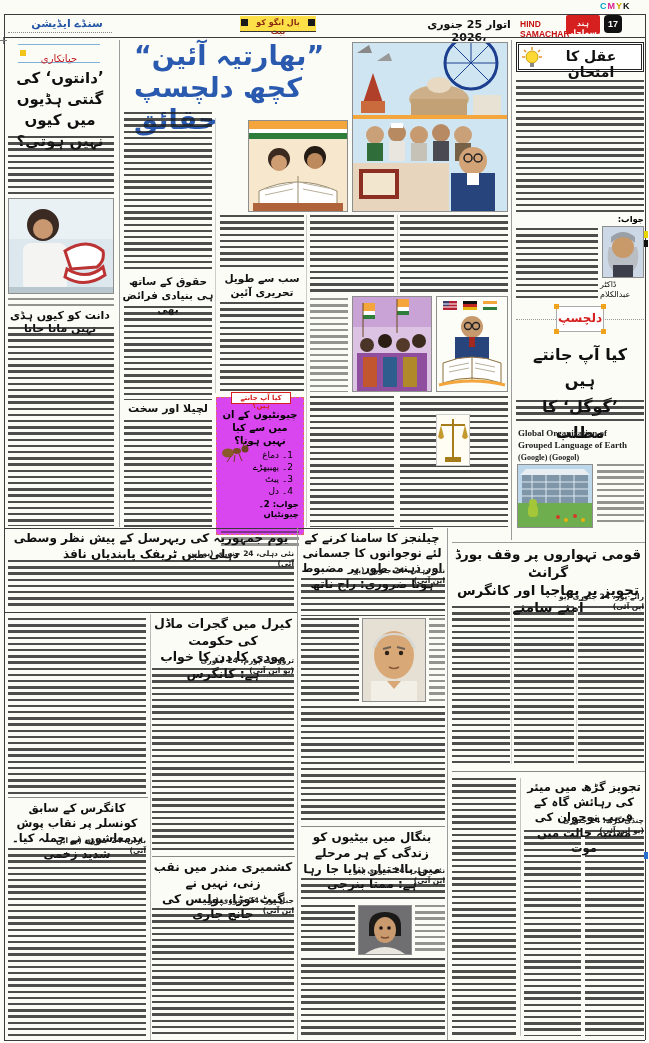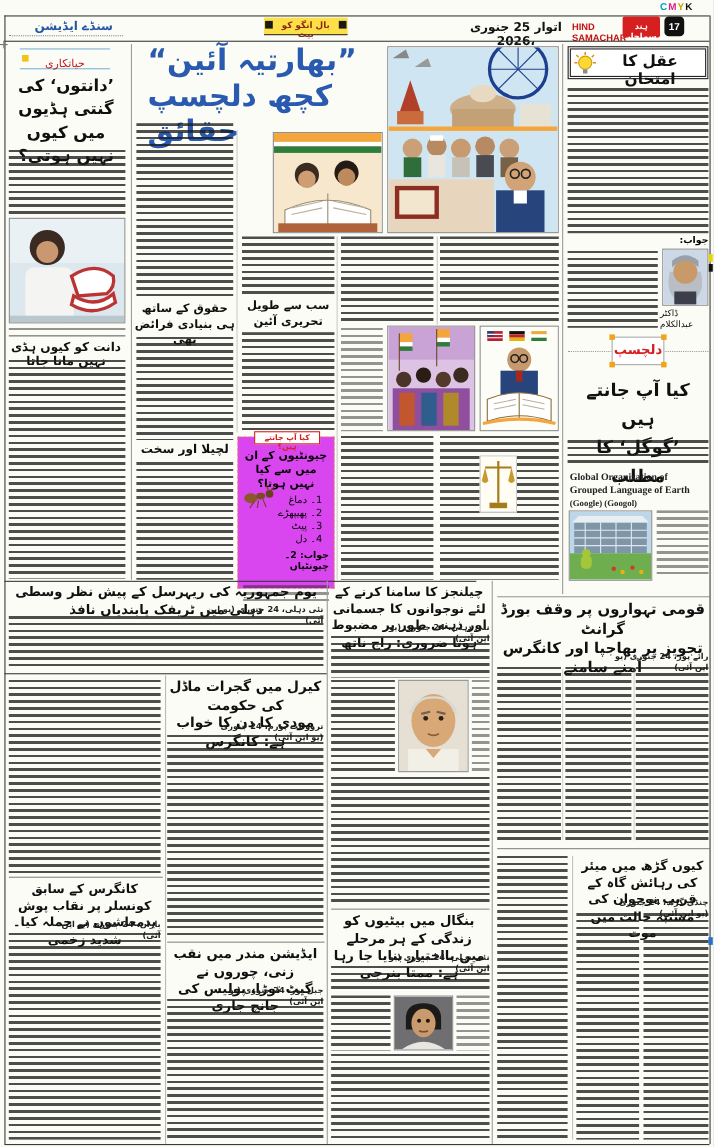--- a/index.html
+++ b/index.html
@@ -377,21 +377,21 @@
   <div class="abs sim" style="left:8px;top:848px;width:138px;height:188px"></div>
 
   <div class="abs ur hl" style="left:152px;top:616px;width:142px;font-size:12.5px">
     <div>کیرل میں گجرات ماڈل کی حکومت</div>
     <div>مودی کا دن کا خواب ہے: کانگرس</div>
   </div>
   <div class="abs ur dl" style="left:196px;top:656px;width:98px">ترووننت پورم، 24 جنوری (یو این آئی)</div>
   <div class="abs sim" style="left:152px;top:668px;width:142px;height:184px"></div>
   <div class="abs hr" style="left:152px;top:856px;width:143px;opacity:.6"></div>
   <div class="abs ur hl" style="left:150px;top:860px;width:146px;font-size:12px">
-    <div>ایڈیشن مندر میں نقب زنی، چوروں نے</div>
+    <div>کشمیری مندر میں نقب زنی، نہیں نے</div>
     <div>گیٹ توڑا، پولیس کی جانچ جاری</div>
   </div>
   <div class="abs ur dl" style="left:196px;top:896px;width:98px">جبل پور، 24 جنوری (یو این آئی)</div>
   <div class="abs sim" style="left:152px;top:908px;width:142px;height:128px"></div>
 
   <div class="abs ur hl" style="left:299px;top:531px;width:146px;font-size:11.5px">
     <div>چیلنجز کا سامنا کرنے کے لئے نوجوانوں کا جسمانی</div>
     <div>اور ذہنی طور پر مضبوط ہونا ضروری: راج ناتھ</div>
   </div>
   <div class="abs ur dl" style="left:345px;top:566px;width:100px">نئی دہلی، 24 جنوری (یو این آئی)</div>
@@ -443,20 +443,20 @@
   <div class="abs sim" style="left:452px;top:606px;width:58px;height:160px"></div>
   <div class="abs sim" style="left:514px;top:606px;width:60px;height:160px"></div>
   <div class="abs sim" style="left:578px;top:606px;width:66px;height:160px"></div>
   <div class="abs vr" style="left:511px;top:608px;height:156px;opacity:.4"></div>
   <div class="abs vr" style="left:576px;top:608px;height:156px;opacity:.4"></div>
   <div class="abs hr" style="left:452px;top:771px;width:193px;opacity:.6"></div>
 
   <div class="abs sim" style="left:452px;top:778px;width:64px;height:258px"></div>
   <div class="abs vr" style="left:520px;top:778px;height:258px;opacity:.6"></div>
   <div class="abs ur hl" style="left:523px;top:780px;width:122px;font-size:11.5px">
-    <div>کیوں گڑھ میں میئر کی رہائش گاہ کے</div>
+    <div>تجویز گڑھ میں میئر کی رہائش گاہ کے</div>
     <div>قریب نوجوان کی مشتبہ حالت میں موت</div>
   </div>
   <div class="abs ur dl" style="left:556px;top:816px;width:88px">چنڈی گڑھ، 24 جنوری (یو این آئی)</div>
   <div class="abs sim" style="left:524px;top:830px;width:57px;height:206px"></div>
   <div class="abs sim" style="left:585px;top:830px;width:59px;height:206px"></div>
 
 </div>
 
 </body></html>

